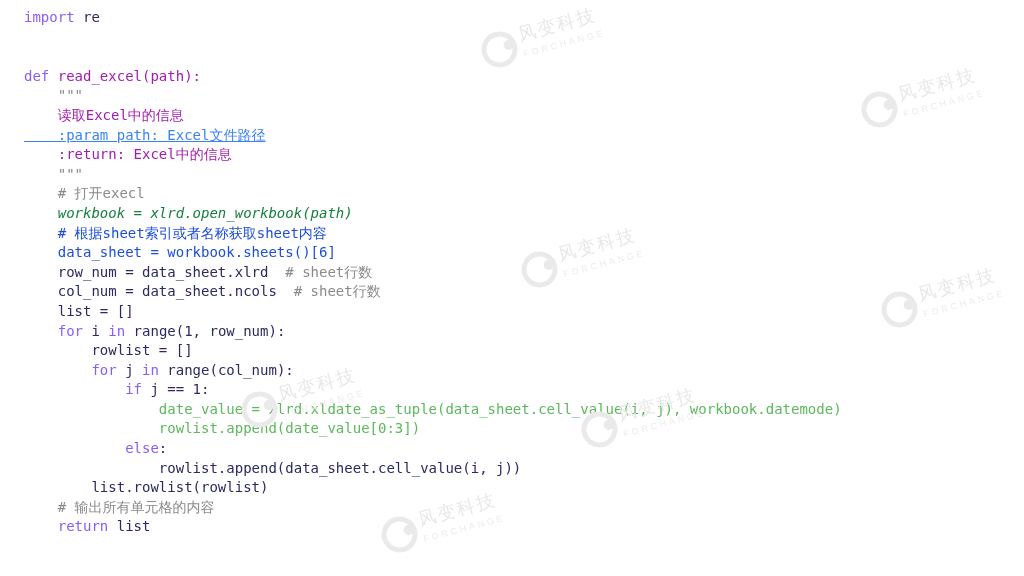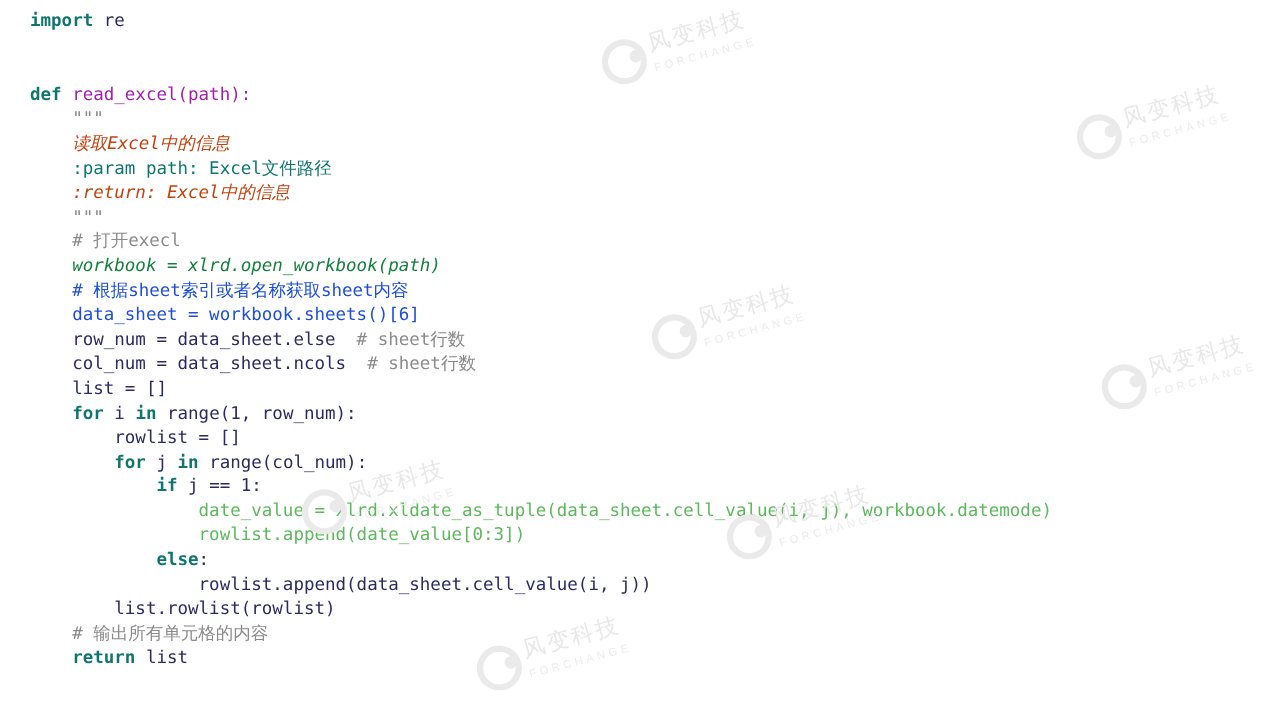--- a/index.html
+++ b/index.html
@@ -45,24 +45,24 @@
       right: -2px;
     }
     .watermark .txt {
       display: inline-block;
       vertical-align: middle;
       line-height: 1.1;
     }
     .watermark .cn { font-size: 18px; letter-spacing: 2px; }
     .watermark .en { font-size: 9px; letter-spacing: 3px; color: #ececec; }
     pre { white-space: pre; }
-    .kw { color: #0f766e; font-weight: 700; }
+    .kw { color: #8b5cf6; font-weight: 400; }
     .fn { color: #a21caf; }
-    .doc { color: #c2410c; font-style: italic; }
-    .docp { color: #0f766e; }
+    .doc { color: #a21caf; }
+    .docp { color: #3b82f6; text-decoration: underline; }
     .cm { color: #8a8a8a; }
     .teal { color: #15803d; font-style: italic; }
     .orange { color: #1d4ed8; }
     .green { color: #5cb85c; }
     .grey { color: #888888; }
   </style>
 </head>
 <body>
 
 <div class="watermark" style="top:20px; left:480px;">
@@ -93,21 +93,21 @@
 <span class="kw">def</span><span class="fn"> read_excel(path):</span>
 <span class="grey">    """</span>
 <span class="doc">    读取Excel中的信息</span>
 <span class="docp">    :param path: Excel文件路径</span>
 <span class="doc">    :return: Excel中的信息</span>
 <span class="grey">    """</span>
 <span class="cm">    # 打开execl</span>
 <span class="teal">    workbook = xlrd.open_workbook(path)</span>
 <span class="orange">    # 根据sheet索引或者名称获取sheet内容</span>
 <span class="orange">    data_sheet = workbook.sheets()[6]</span>
-<span>    row_num = data_sheet.else  </span><span class="cm"># sheet行数</span>
+<span>    row_num = data_sheet.xlrd  </span><span class="cm"># sheet行数</span>
 <span>    col_num = data_sheet.ncols  </span><span class="cm"># sheet行数</span>
 <span>    list = []</span>
 <span class="kw">    for</span><span> i </span><span class="kw">in</span><span> range(1, row_num):</span>
 <span>        rowlist = []</span>
 <span class="kw">        for</span><span> j </span><span class="kw">in</span><span> range(col_num):</span>
 <span class="kw">            if</span><span> j == 1:</span>
 <span class="green">                date_value = xlrd.xldate_as_tuple(data_sheet.cell_value(i, j), workbook.datemode)</span>
 <span class="green">                rowlist.append(date_value[0:3])</span>
 <span class="kw">            else</span><span>:</span>
 <span>                rowlist.append(data_sheet.cell_value(i, j))</span>

